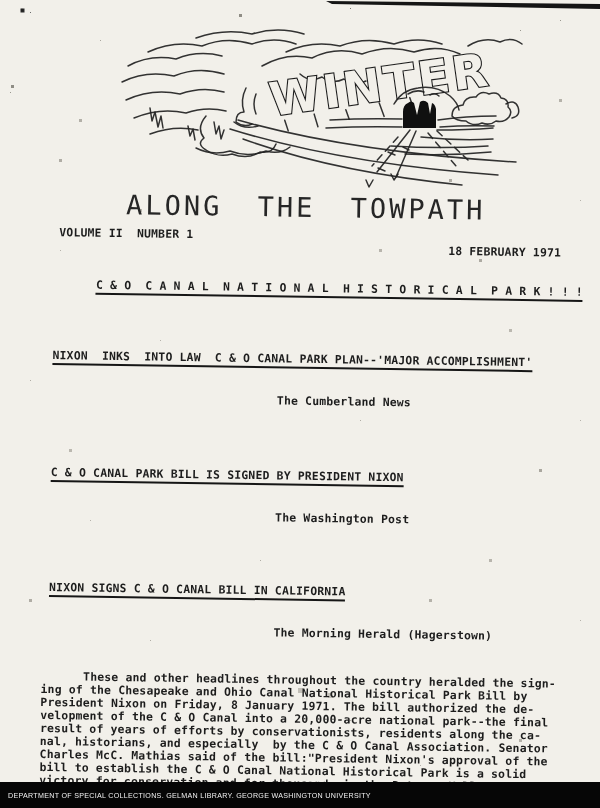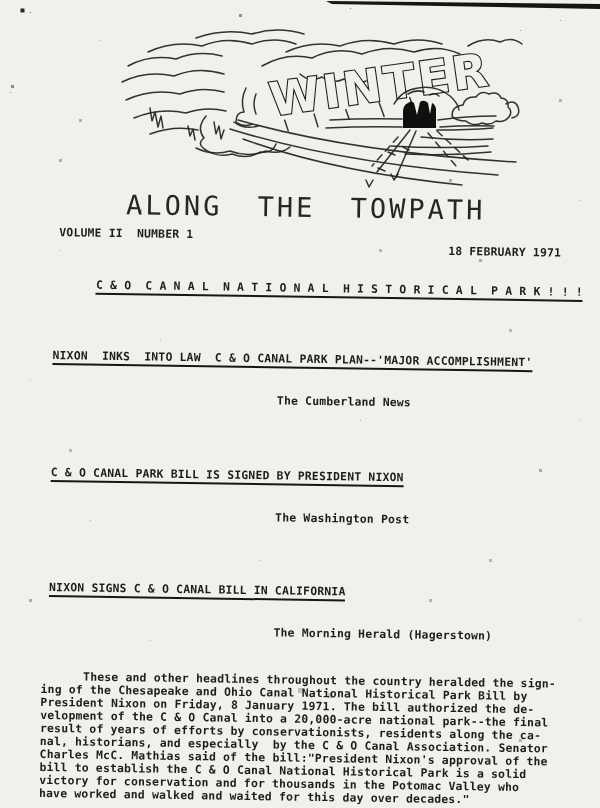--- a/index.html
+++ b/index.html
@@ -168,14 +168,17 @@
 way for the better part of the 19th century to its demise in 1924, at
 which time a flood in 1924 destroyed many canal structures. The legis-
 lation for the park auhtorized, but did not appropriate, $20 million for
 land acquisition and $17 million for development. On this point Senator
 Mathias promised further cooperation stating,"As the Senate sponsored
 this legislation, I intend to work with Secretary-Designate Morton and
 others to secure the funds to carry out this important law."</div>
 
   </div>
 
+  <div class="footer-bar">
+    <span class="footer-text">DEPARTMENT OF SPECIAL COLLECTIONS. GELMAN LIBRARY. GEORGE WASHINGTON UNIVERSITY</span>
+  </div>
 
 </div>
 
 </body></html>

